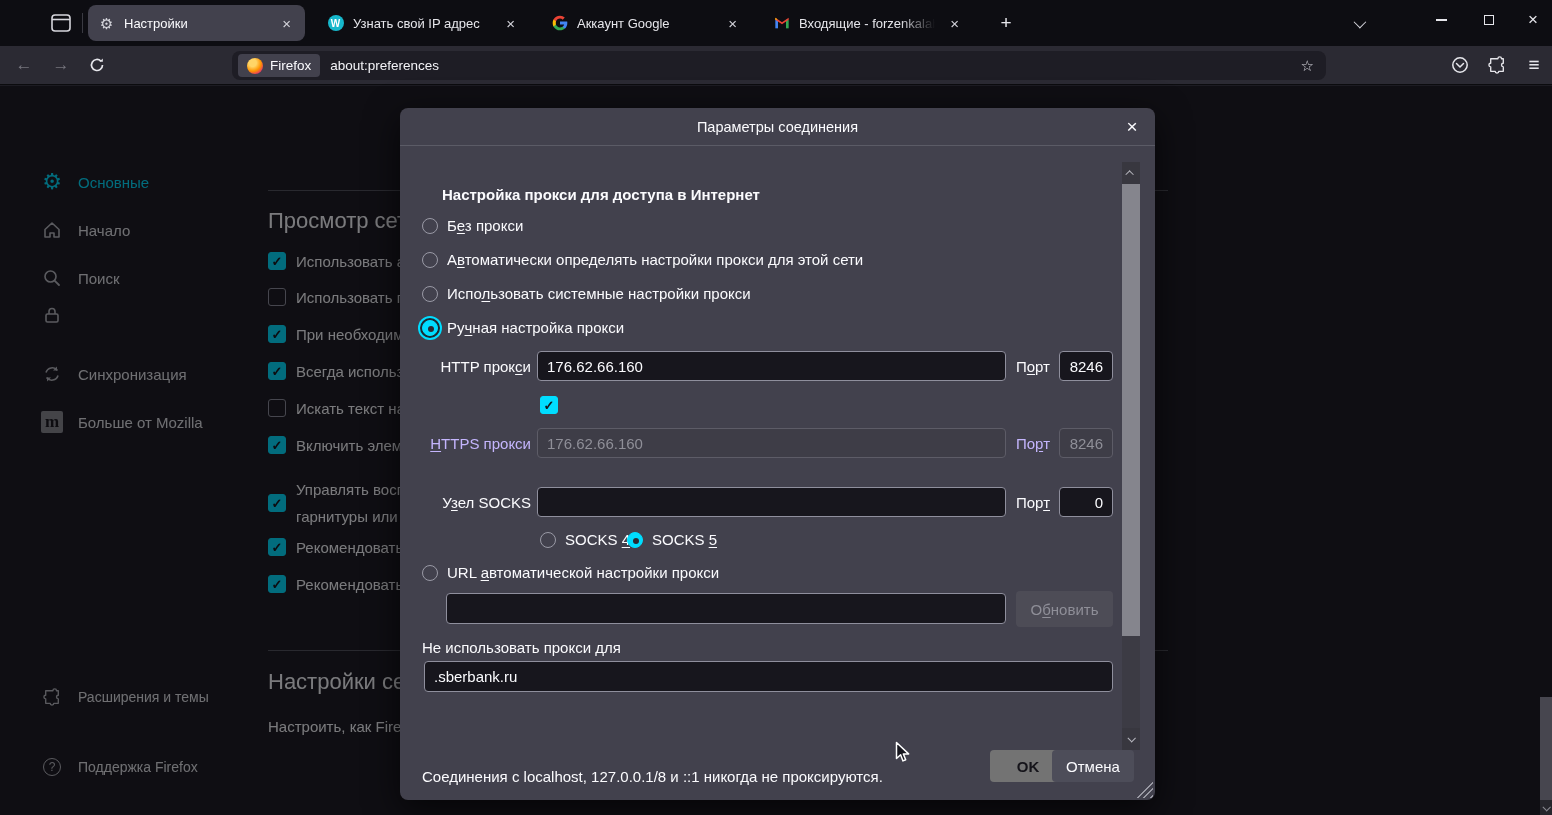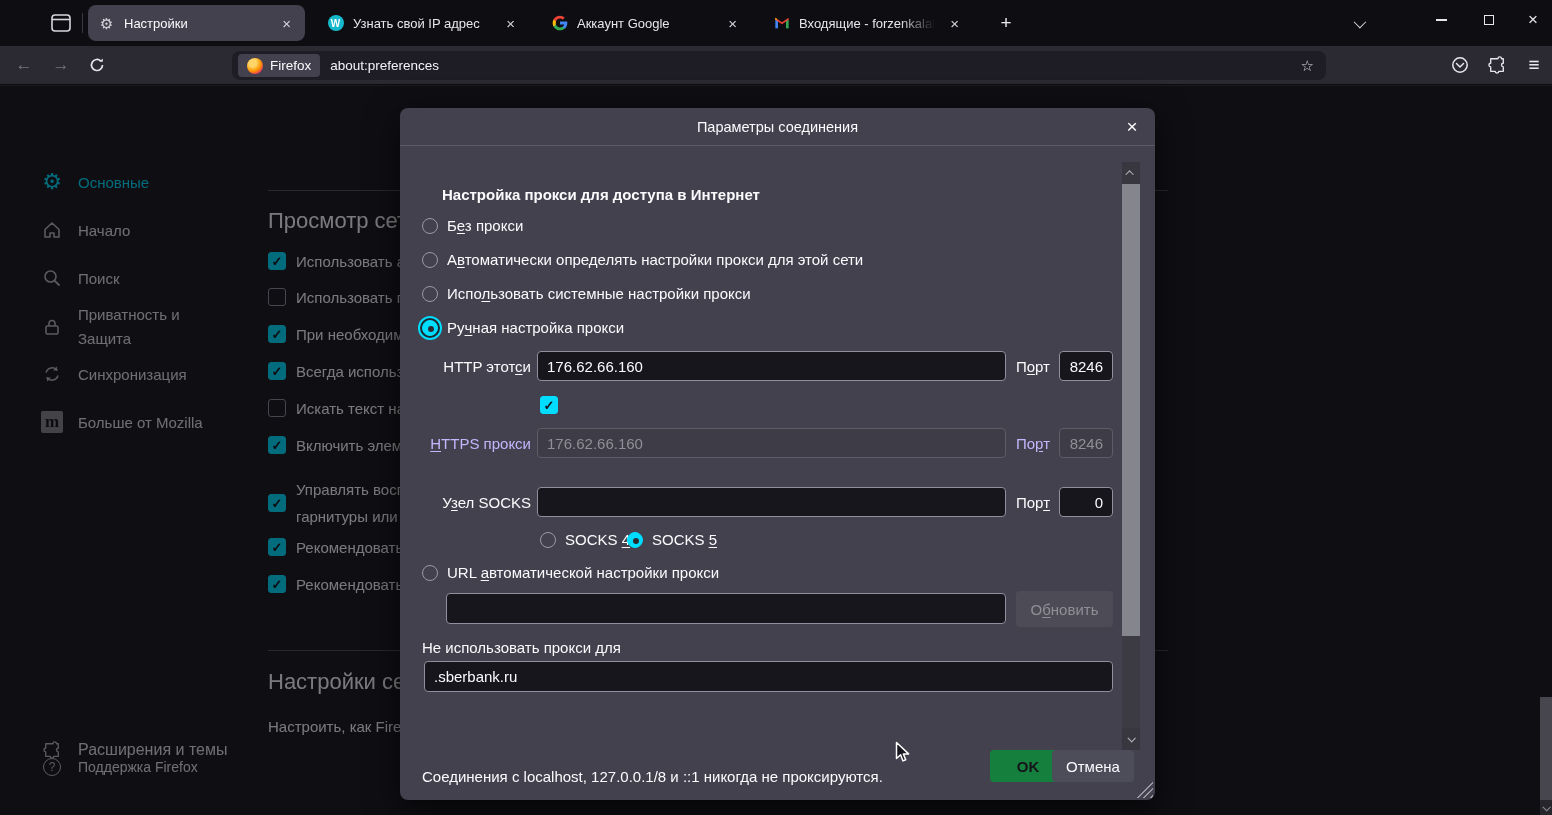--- a/index.html
+++ b/index.html
@@ -87,21 +87,21 @@
   .txt-in.dis { background:#3e3d47; border-color:#5d5c67; color:#8f8f98; }
   .u { text-decoration:underline; text-underline-offset:2px; }
   .cbrow2 { position:absolute; display:flex; align-items:center; gap:9px; white-space:nowrap; }
   .ac-in { position:absolute; left:46px; top:485px; width:560px; height:31px; }
   .btn { border:none; border-radius:4px; font-size:15px; font-family:"Liberation Sans",sans-serif; }
   .btn-upd { position:absolute; left:616px; top:483px; width:97px; height:36px; background:#4d4c56; color:#8f8f98; }
   .lbl-noproxy { position:absolute; left:22px; top:531px; }
   .noproxy-in { position:absolute; left:24px; top:553px; width:689px; height:31px; }
   .ex1 { position:absolute; left:22px; top:594px; color:#fbfbfe; }
   .ex2 { position:absolute; left:22px; top:621px; color:#fbfbfe;margin-top:39px; }
-  .btn-ok { position:absolute; left:590px; top:642px; width:76px; height:32px; background:#15803d; color:#15141a; font-weight:bold; }
+  .btn-ok { position:absolute; left:590px; top:642px; width:76px; height:32px; background:#737373; color:#15141a; font-weight:bold; }
   .btn-cancel { position:absolute; left:652px; top:642px; width:82px; height:32px; background:#4d4d59; color:#fbfbfe; }
 
   
   .dsb-track { position:absolute; left:722px; top:54px; width:18px; height:588px; background:#3c3b44; }
   .dsb-btn { position:absolute; left:0; width:18px; height:22px; background:#38373f; display:flex; align-items:center; justify-content:center; }
   .dsb-up { top:0; } .dsb-down { bottom:0; }
   .dsb-btn .chev { width:6px; height:6px; border-color:#b6b6bd; }
   .dsb-up .chev { transform:rotate(-135deg) translateY(-2px); }
   .dsb-down .chev { transform:rotate(45deg) translateY(-1px); }
   .dsb-thumb { position:absolute; left:0; top:22px; width:18px; height:452px; background:#85858d; }
@@ -234,41 +234,40 @@
       </span>
     <span>Поиск</span>
   </div>
   <div class="side-item" style="top:217px">
     <span class="ic">
         <svg class="ic-s" width="20" height="20" viewBox="0 0 20 20">
           <rect x="4" y="9" width="12" height="8" rx="1.5" fill="none" stroke="#b9b9c0" stroke-width="1.6"></rect>
           <path d="M7 9V6.5a3 3 0 0 1 6 0V9" fill="none" stroke="#b9b9c0" stroke-width="1.6"></path>
         </svg>
       </span>
-    <span class="wrapw">Приватность и Защита</span>
   </div>
   <div class="side-item" style="top:276px">
     <span class="ic">
         <svg class="ic-s" width="20" height="20" viewBox="0 0 20 20">
           <path d="M15.5 6.5A6.5 6.5 0 0 0 4 8.5" fill="none" stroke="#b9b9c0" stroke-width="1.6"></path>
           <path d="M4.5 13.5A6.5 6.5 0 0 0 16 11.5" fill="none" stroke="#b9b9c0" stroke-width="1.6"></path>
           <path d="M15 2.5v4h-4z" fill="#b9b9c0"></path>
           <path d="M5 17.5v-4h4z" fill="#b9b9c0"></path>
         </svg>
       </span>
     <span>Синхронизация</span>
   </div>
   <div class="side-item" style="top:324px">
     <span class="ic">
         <span class="moz">m</span>
       </span>
     <span>Больше от Mozilla</span>
   </div>
 
-  <div class="side-item" style="top:652px; font-size:16px">
+  <div class="side-item" style="top:599px; font-size:14px">
     <span class="ic">
         <svg class="ic-s" width="18" height="18" viewBox="0 0 20 20">
           <path d="M7 3h4a2 2 0 1 1 4 0h2v5a2 2 0 1 0 0 4v5h-5a2 2 0 1 1-4 0H3v-5a2 2 0 1 1 0-4V3z" fill="none" stroke="#b9b9c0" stroke-width="1.5" stroke-linejoin="round"></path>
         </svg>
       </span>
     <span>Расширения и темы</span>
   </div>
   <div class="side-item" style="top:669px; font-size:14px">
     <span class="ic">
         <span class="qcirc">?</span>
@@ -350,21 +349,21 @@
   <div class="rrow" style="left:22px; top:177px">
     <span class="radio"></span>
     <span><span>Испо</span><span class="u">л</span><span>ьзовать системные настройки прокси</span></span>
   </div>
   <div class="rrow" style="left:22px; top:211px">
     <span class="radio focusring on"></span>
     <span><span>Ру</span><span class="u">ч</span><span>ная настройка прокси</span></span>
   </div>
 
   <div class="frow" style="top:243px">
-    <span class="flabel"><span>HTTP этот</span><span class="u">с</span><span>и</span></span>
+    <span class="flabel"><span>HTTP прок</span><span class="u">с</span><span>и</span></span>
     <input class="txt-in main-in" value="176.62.66.160" style="">
     <span class="portlabel"><span>П</span><span class="u">о</span><span>рт</span></span>
     <input class="txt-in port-in" value="8246" style="">
   </div>
 
   <div class="cbrow2" style="left:140px; top:288px">
     <span class="cb on"></span>
   </div>
 
   <div class="frow" style="top:320px">

